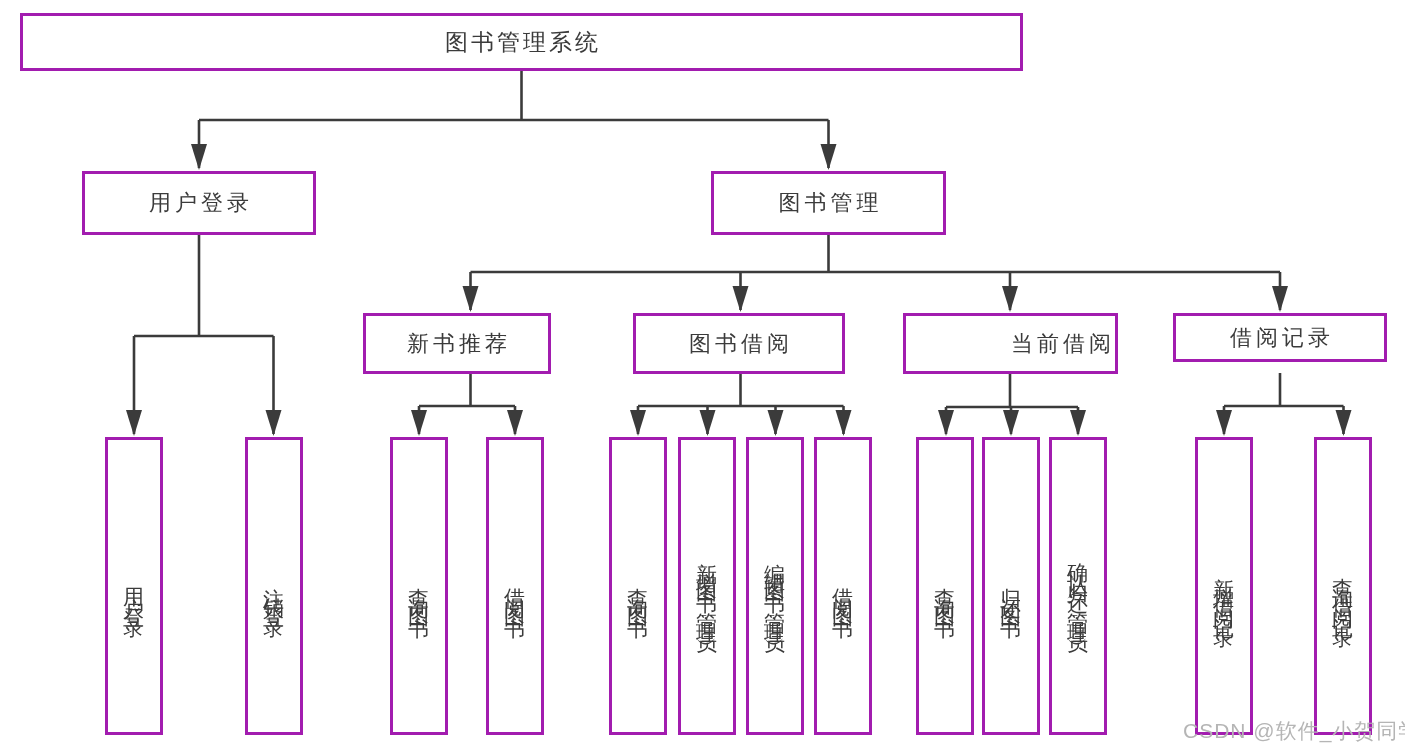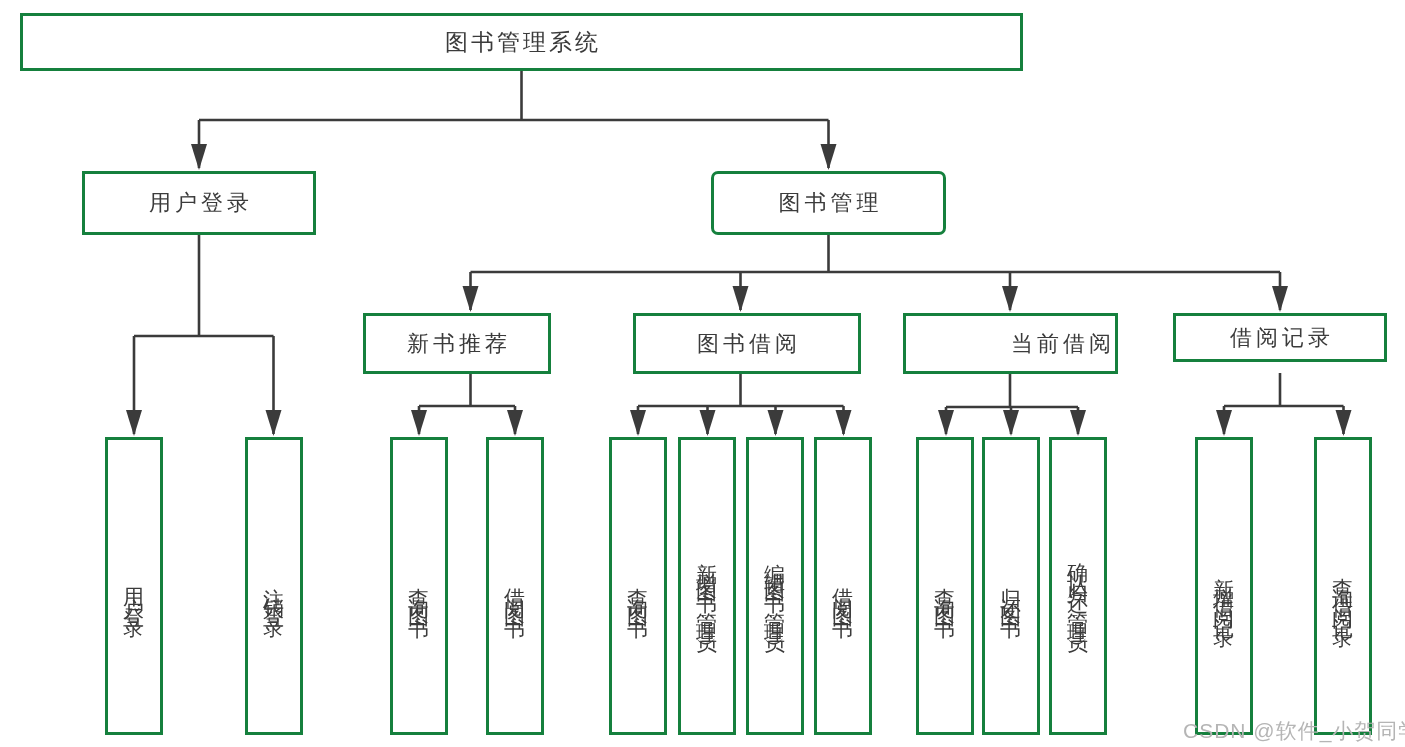--- a/index.html
+++ b/index.html
@@ -8,21 +8,21 @@
     width:1405px; height:747px;
     background:#ffffff;
     overflow:hidden;
     font-family:"Liberation Sans", sans-serif;
   }
   .connector-layer { position:absolute; left:0; top:0; z-index:1; }
   .node {
     position:absolute;
     box-sizing:border-box;
     background:#ffffff;
-    border:3px solid #15803d;
+    border:3px solid #a21caf;
     color:#3b3b3b;
     display:flex;
     align-items:center;
     justify-content:center;
     z-index:2;
   }
   .hlabel { font-size:22px; letter-spacing:4px; padding-left:4px; white-space:nowrap; }
   .root .hlabel { font-size:23px; letter-spacing:3px; padding-left:3px; }
   .vnode .vlabel {
     writing-mode:vertical-rl;
@@ -38,23 +38,23 @@
     left:1183px; top:717px;
     font-size:21px;
     color:#b5b5b5;
     letter-spacing:1px;
     white-space:nowrap;
     z-index:5;
   }
   
   .n-root  { left:20px;  top:13px;  width:1003px; height:58px; }
   .n-ul    { left:82px;  top:171px; width:234px;  height:64px; }
-  .n-bm    { left:711px; top:171px; width:235px;  height:64px;border-radius:7px; }
+  .n-bm    { left:711px; top:171px; width:235px;  height:64px; }
   .n-nbr   { left:363px; top:313px; width:188px;  height:61px; }
-  .n-bb    { left:633px; top:313px; width:228px;  height:61px; }
+  .n-bb    { left:633px; top:313px; width:212px;  height:61px; }
   .n-cb    { left:903px; top:313px; width:215px;  height:61px;justify-content:flex-end; }
   .n-br    { left:1173px;top:313px; width:214px;  height:49px; }
   .vnode   { top:437px; width:58px; height:298px; }
   .n-u1 { left:105px; }  .n-u2 { left:245px; }
   .n-n1 { left:390px; }  .n-n2 { left:486px; }
   .n-b1 { left:609px; }  .n-b2 { left:678px; } .n-b3 { left:746px; } .n-b4 { left:814px; }
   .n-c1 { left:916px; }  .n-c2 { left:982px; } .n-c3 { left:1049px; }
   .n-r1 { left:1195px; } .n-r2 { left:1314px; }
 </style>
 </head>

